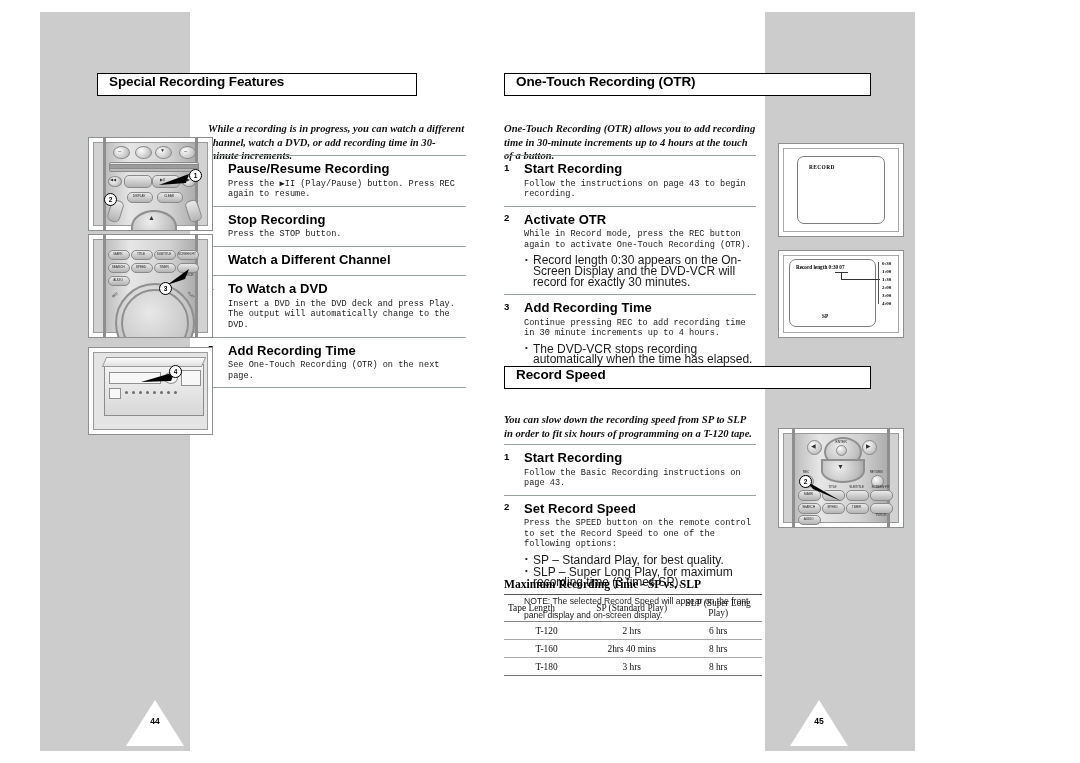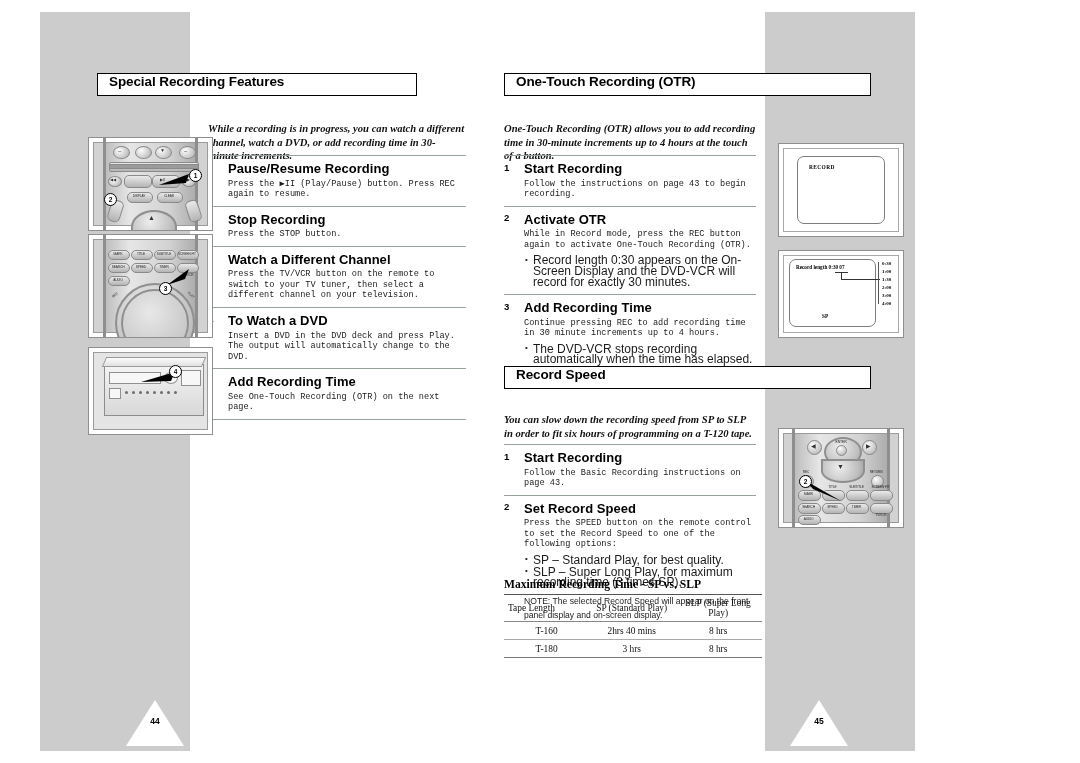--- a/index.html
+++ b/index.html
@@ -182,21 +182,20 @@
         <div class="step-body">
           <p class="step-title">Stop Recording</p>
           <p class="step-text">Press the STOP button.</p>
         </div>
       </div>
 
       <div class="step">
         <div class="step-num">3</div>
         <div class="step-body">
           <p class="step-title">Watch a Different Channel</p>
-          <p class="step-text">Press the TV/VCR button on the remote to switch to your TV tuner, then select a different channel on your television.</p>
         </div>
       </div>
 
       <div class="step">
         <div class="step-num">4</div>
         <div class="step-body">
           <p class="step-title">To Watch a DVD</p>
           <p class="step-text">Insert a DVD in the DVD deck and press Play. The output will automatically change to the DVD.</p>
         </div>
       </div>
@@ -402,20 +401,25 @@
       <table class="rt">
         <thead>
           <tr>
             <th class="first" style="width:33%">Tape Length</th>
             <th style="width:33%">SP (Standard Play)</th>
             <th style="width:34%">SLP (Super Long Play)</th>
           </tr>
         </thead>
         <tbody>
           <tr>
+            <td>T-120</td>
+            <td>2 hrs</td>
+            <td>6 hrs</td>
+          </tr>
+          <tr>
             <td>T-160</td>
             <td>2hrs 40 mins</td>
             <td>8 hrs</td>
           </tr>
           <tr>
             <td>T-180</td>
             <td>3 hrs</td>
             <td>8 hrs</td>
           </tr>
         </tbody>

